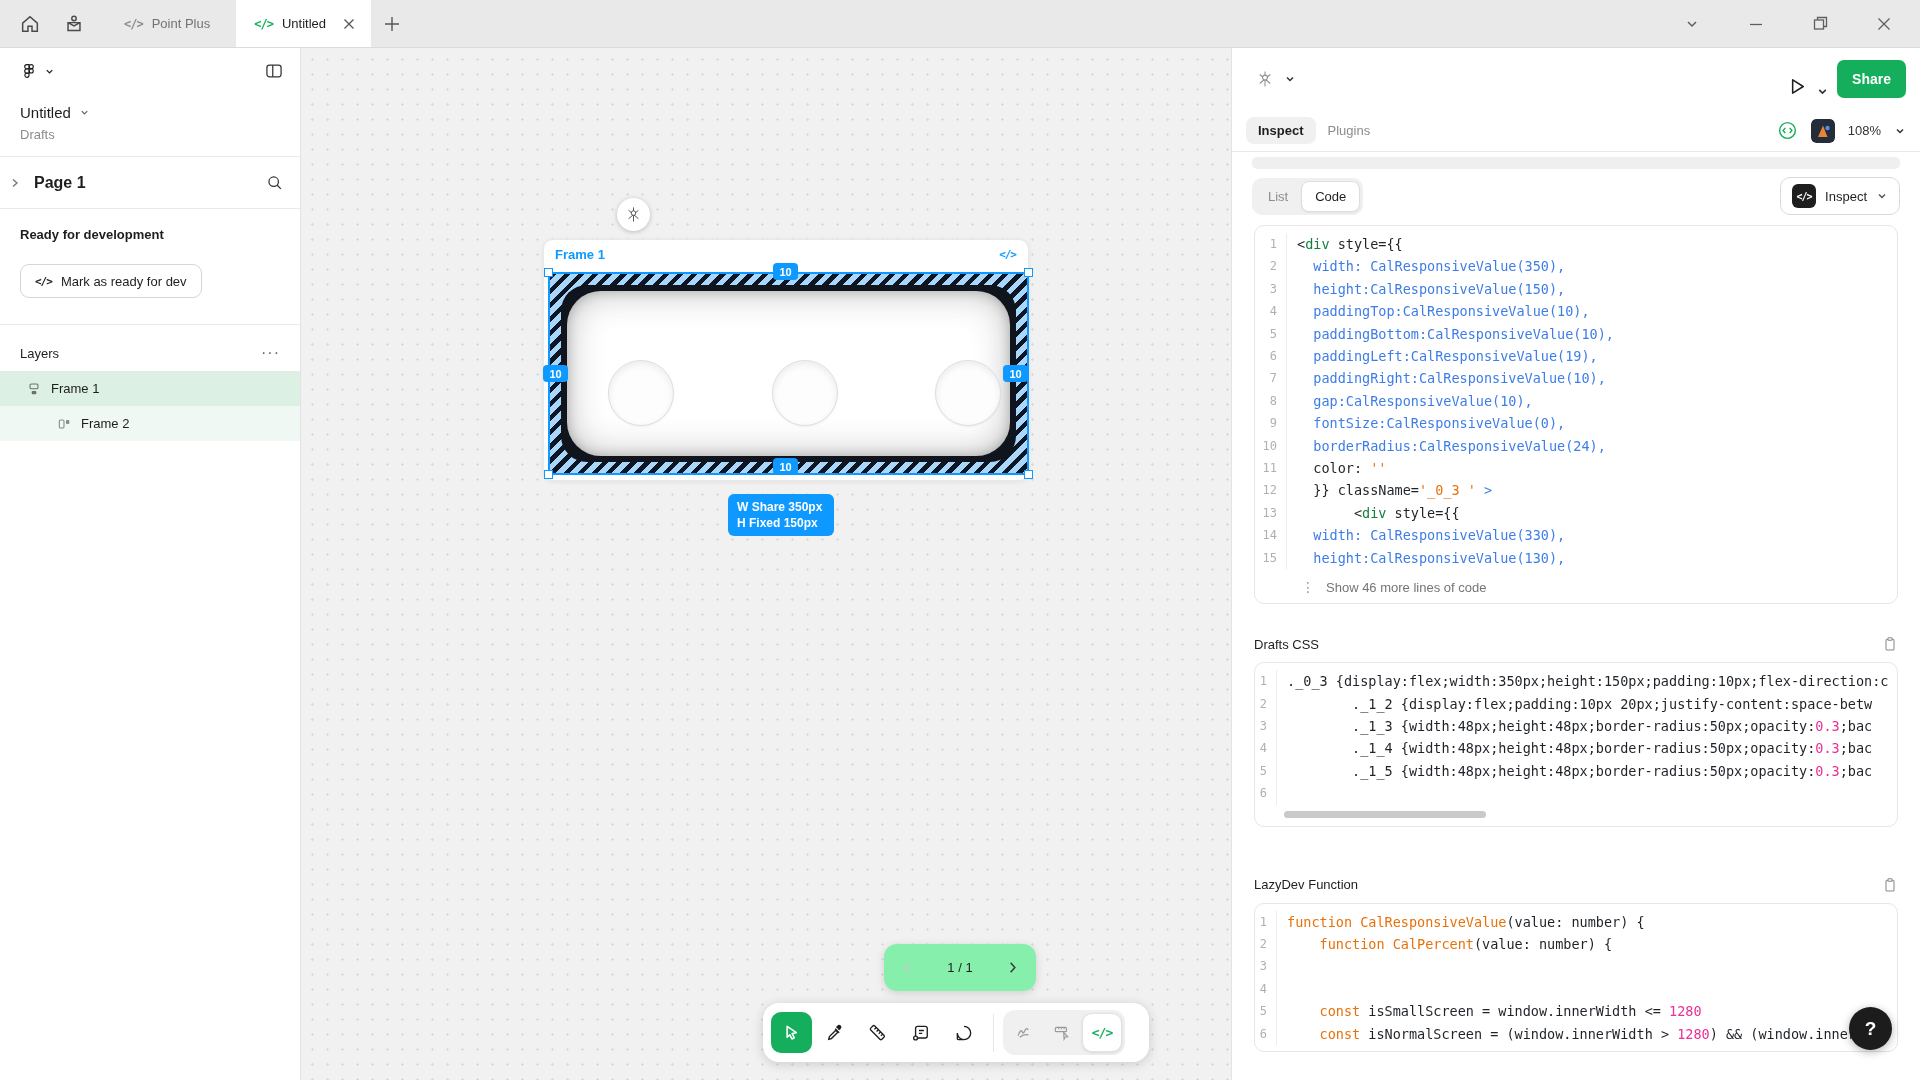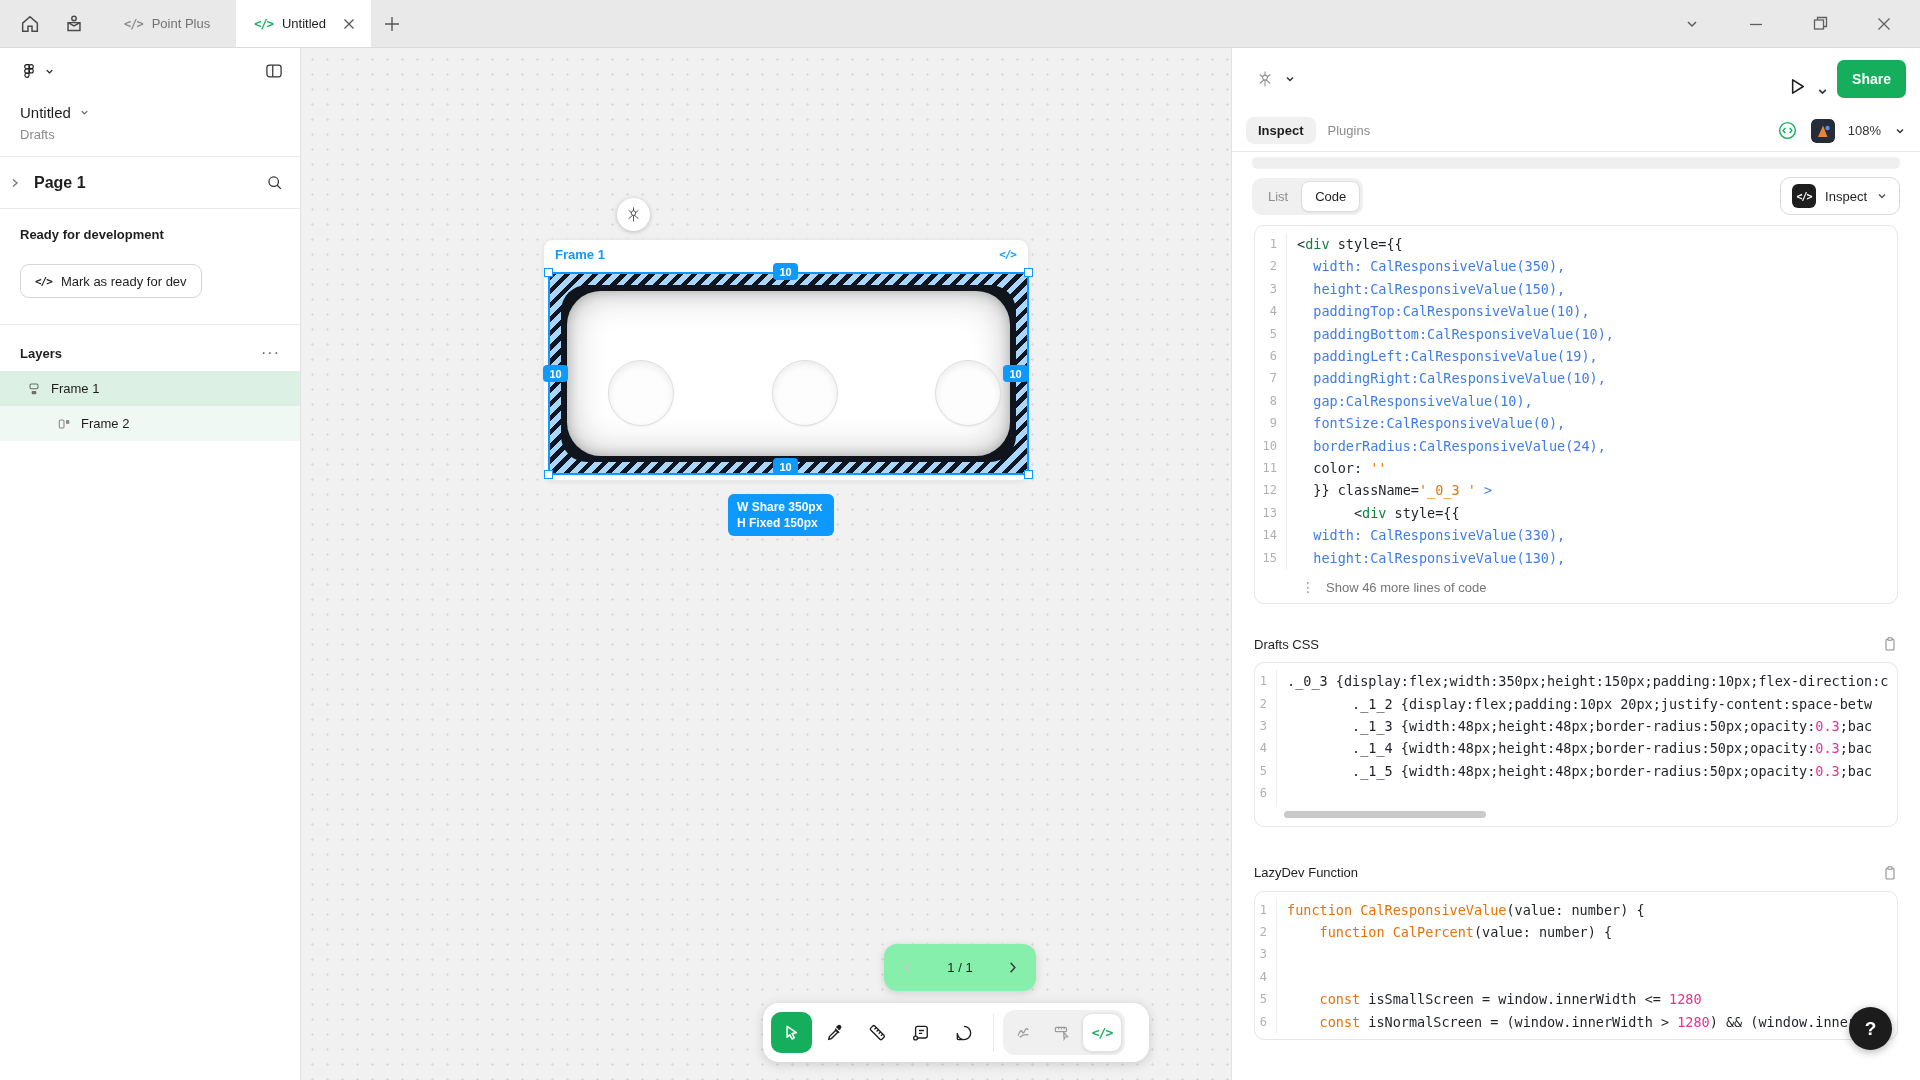--- a/index.html
+++ b/index.html
@@ -30,21 +30,21 @@
 .sb-divider{border-top:1px solid #E9E9E9}
 .sb-pagerow{height:51px;display:flex;align-items:center;padding:0 16px 0 8px;gap:4px}
 .sb-pagerow .chev{color:#777;display:flex}
 .sb-pagerow .pg{font-weight:bold;font-size:16px;margin-left:8px}
 .sb-pagerow .search{margin-left:auto;color:#333}
 .sb-ready{padding:18px 20px 26px}
 .sb-ready h3{font-size:13px;font-weight:bold;margin-bottom:22px}
 .mark-btn{display:inline-flex;align-items:center;gap:9px;height:34px;padding:0 14px;border:1px solid #D6D6D6;border-radius:9px;background:#FFF;font-size:13px;color:#1E1E1E}
 .mark-btn .codeglyph{color:#1E1E1E;font-size:11px}
 .sb-layershead{height:46px;display:flex;align-items:center;padding:10px 20px 0}
-.sb-layershead .t{font-size:13px;font-weight:bold}
+.sb-layershead .t{font-size:13px;font-weight:normal}
 .sb-layershead .menu{margin-left:auto;color:#666;font-size:16px;letter-spacing:1px;line-height:10px}
 .layer-row{height:35px;display:flex;align-items:center;gap:9px;font-size:13px;color:#1E1E1E}
 .layer-row.sel{background:#DCF0E4}
 .layer-row.child{background:#EFF8F2}
 .layer-row .ic{display:flex;color:#8A8A8A}
 .layer-row.sel .ic{color:#6E6E6E}
 .lr-1{padding-left:26px}
 .lr-2{padding-left:56px}
 
 
@@ -500,21 +500,21 @@
         <div class="code-row"><span class="ln">1</span><span class="cd"><span class="tk-d">._0_3 {display:flex;width:350px;height:150px;padding:10px;flex-direction:c</span></span></div>
         <div class="code-row"><span class="ln">2</span><span class="cd"><span class="tk-d">        ._1_2 {display:flex;padding:10px 20px;justify-content:space-betw</span></span></div>
         <div class="code-row"><span class="ln">3</span><span class="cd"><span class="tk-d">        ._1_3 {width:48px;height:48px;border-radius:50px;opacity:</span><span class="tk-m">0.3</span><span class="tk-d">;bac</span></span></div>
         <div class="code-row"><span class="ln">4</span><span class="cd"><span class="tk-d">        ._1_4 {width:48px;height:48px;border-radius:50px;opacity:</span><span class="tk-m">0.3</span><span class="tk-d">;bac</span></span></div>
         <div class="code-row"><span class="ln">5</span><span class="cd"><span class="tk-d">        ._1_5 {width:48px;height:48px;border-radius:50px;opacity:</span><span class="tk-m">0.3</span><span class="tk-d">;bac</span></span></div>
         <div class="code-row"><span class="ln">6</span><span class="cd"><span class="tk-d"></span></span></div>
       </div>
     <div class="h-scroll"></div>
   </div>
 
-  <div class="sec-head" style="margin-top:38px">
+  <div class="sec-head" style="margin-top:50px">
     <span class="t">LazyDev Function</span>
     <span class="copy">
       <svg width="16" height="16" viewBox="0 0 24 24" fill="none" stroke="currentColor" stroke-width="1.6">
           <rect x="6" y="5" width="12" height="16" rx="2"></rect>
           <rect x="9" y="2.5" width="6" height="4" rx="1" fill="#FFF"></rect>
         </svg>
     </span>
   </div>
   <div class="code-box g2">
     <div>

